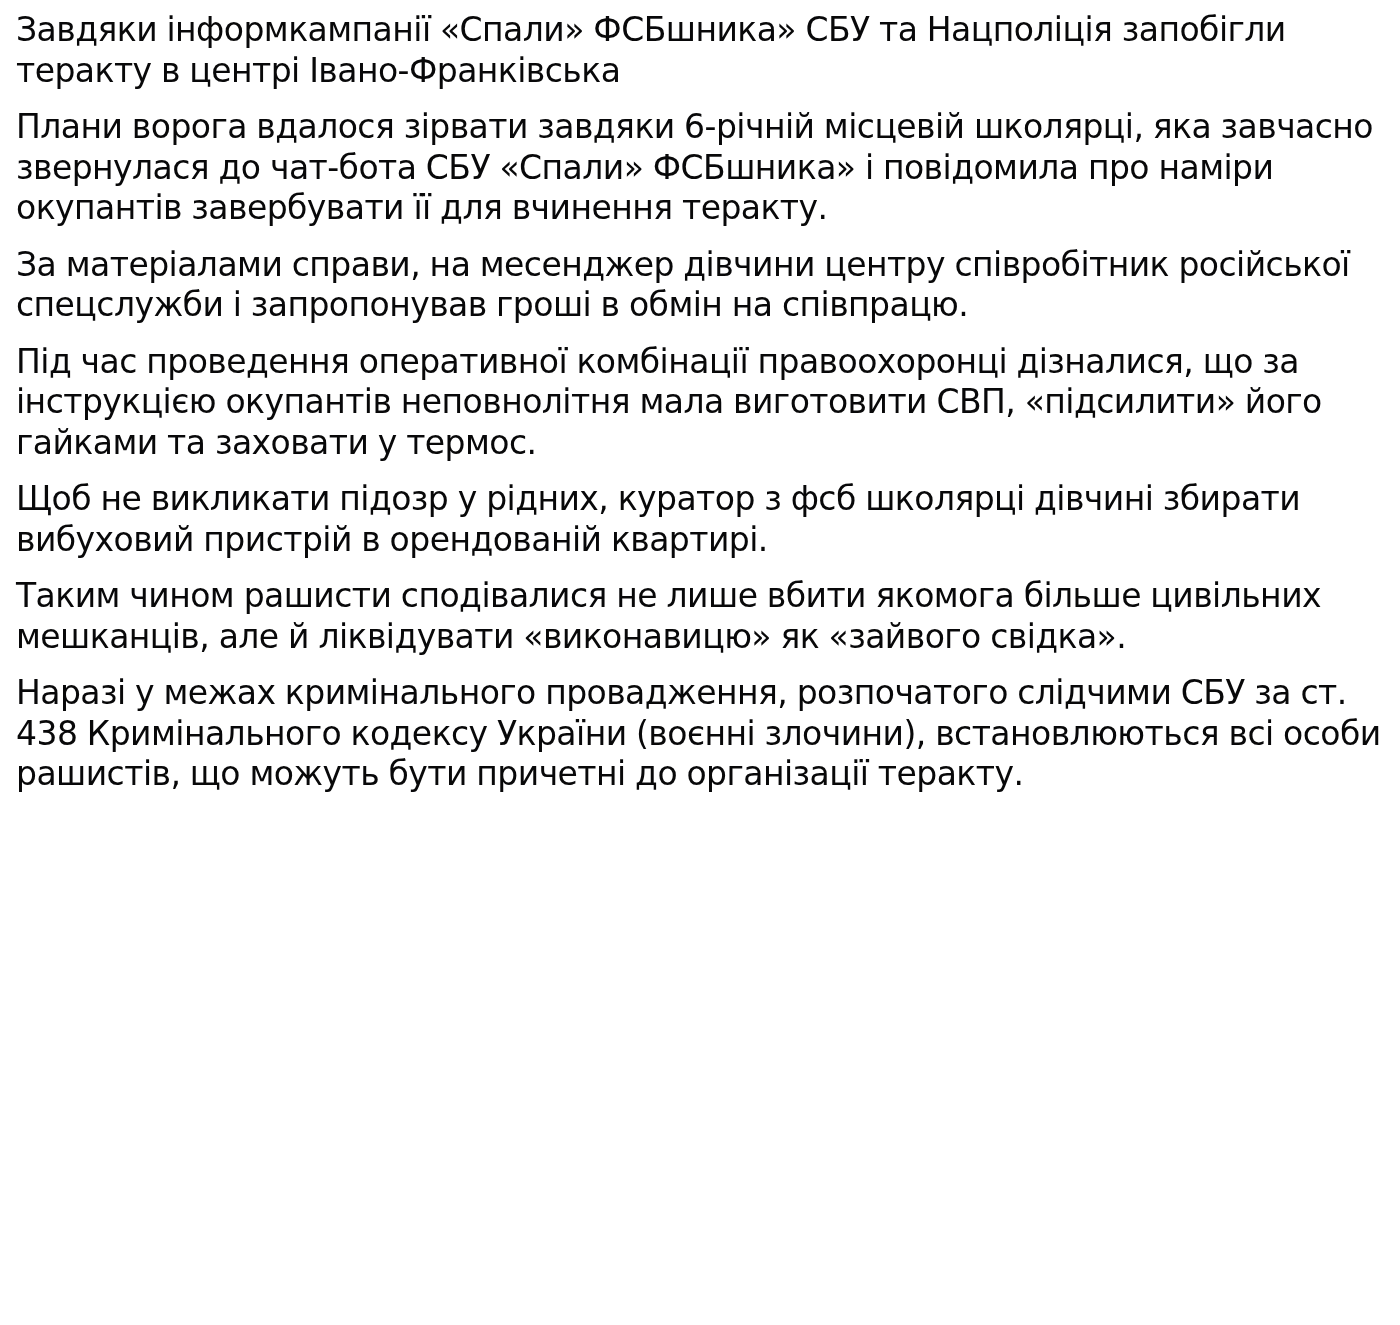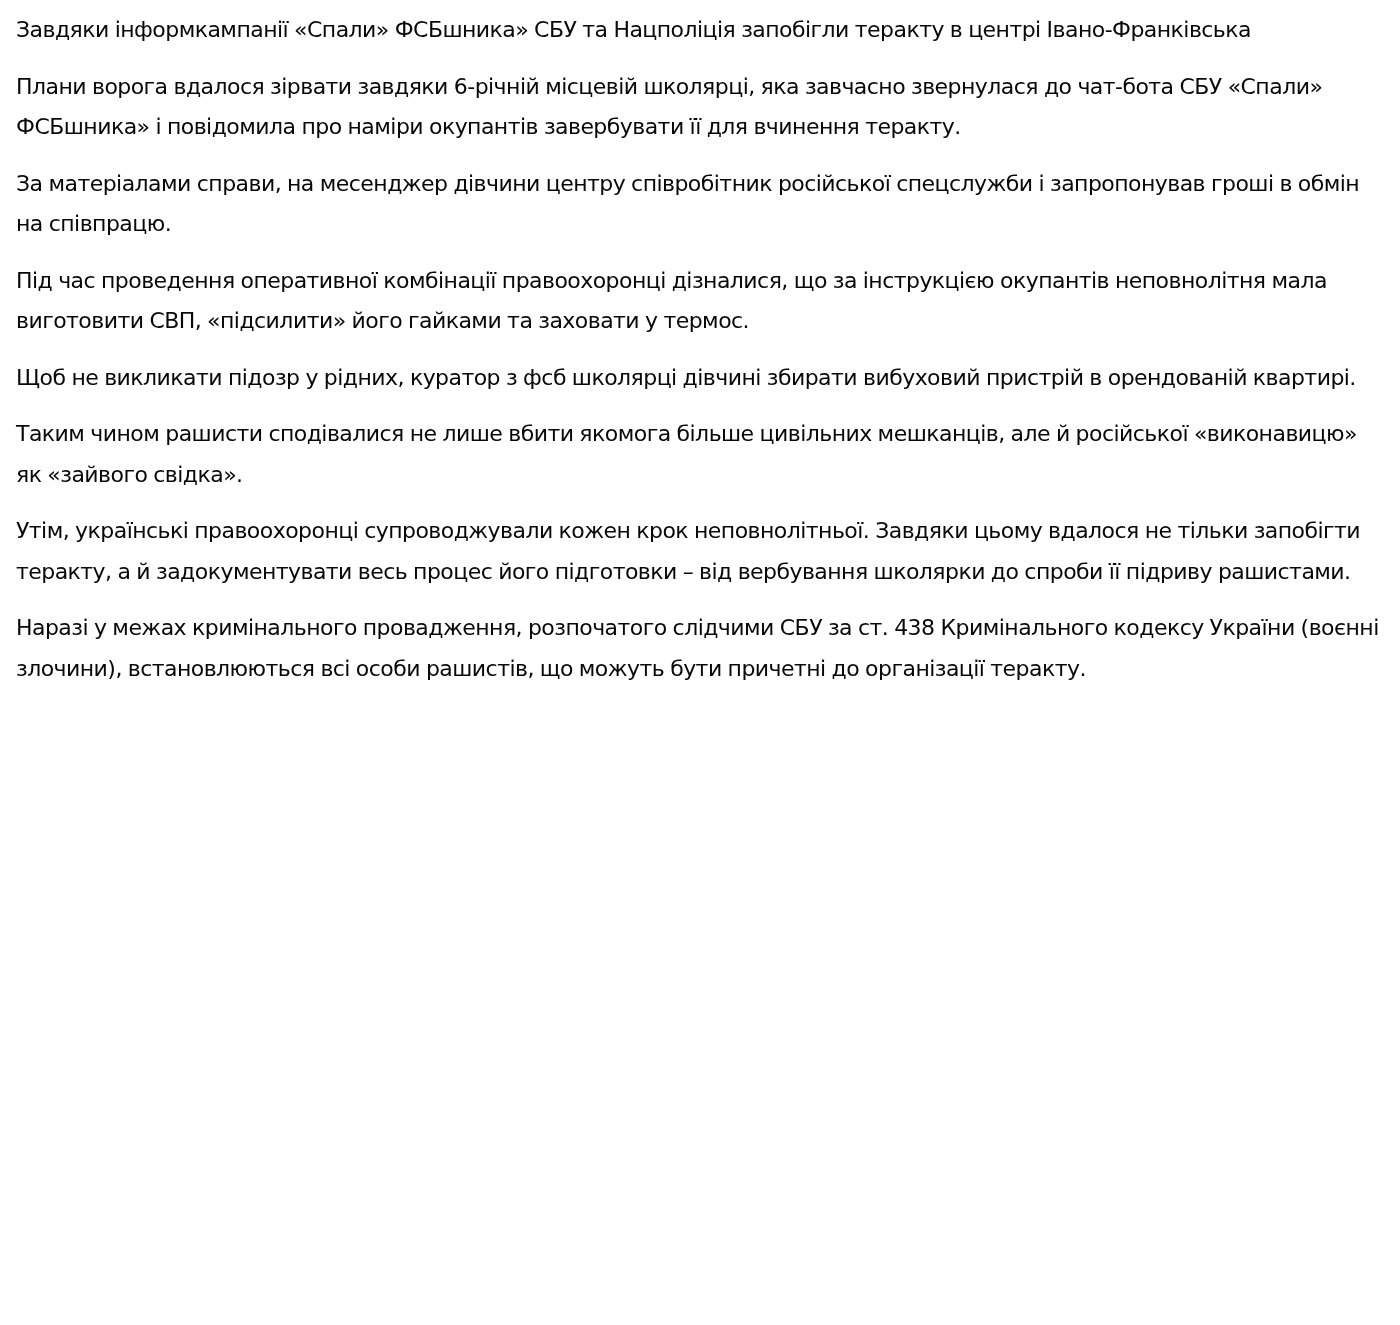--- a/index.html
+++ b/index.html
@@ -1,32 +1,31 @@
 <!DOCTYPE html>
 <html><head>
 <meta charset="utf-8">
 <style>
   html, body { margin: 0; padding: 0; background: #ffffff; }
   body { width: 1400px; height: 1325px; overflow: hidden; }
   .post {
     padding: 10px 16px 0 16px;
     color: #080809;
     font-family: "DejaVu Sans", "Liberation Sans", sans-serif;
-    font-size: 22px;
+    font-size: 33px;
     line-height: 40.5px;
     letter-spacing: -0.55px;
     word-spacing: -0.5px;
   }
   .post p { margin: 0 0 16px 0; }
 </style>
 </head>
 <body>
 
 <div class="post">
   <p>Завдяки інформкампанії «Спали» ФСБшника» СБУ та Нацполіція запобігли теракту в центрі Івано-Франківська</p>
   <p>Плани ворога вдалося зірвати завдяки 6-річній місцевій школярці, яка завчасно звернулася до чат-бота СБУ «Спали» ФСБшника» і повідомила про наміри окупантів завербувати її для вчинення теракту.</p>
   <p>За матеріалами справи, на месенджер дівчини центру співробітник російської спецслужби і запропонував гроші в обмін на співпрацю.</p>
   <p>Під час проведення оперативної комбінації правоохоронці дізналися, що за інструкцією окупантів неповнолітня мала виготовити СВП, «підсилити» його гайками та заховати у термос.</p>
   <p>Щоб не викликати підозр у рідних, куратор з фсб школярці дівчині збирати вибуховий пристрій в орендованій квартирі.</p>
-  <p>Таким чином рашисти сподівалися не лише вбити якомога більше цивільних мешканців, але й російської «виконавицю» як «зайвого свідка».</p>
-  <p>Утім, українські правоохоронці супроводжували кожен крок неповнолітньої. Завдяки цьому вдалося не тільки запобігти теракту, а й задокументувати весь процес його підготовки – від вербування школярки до спроби її підриву рашистами.</p>
+  <p>Таким чином рашисти сподівалися не лише вбити якомога більше цивільних мешканців, але й ліквідувати «виконавицю» як «зайвого свідка».</p>
   <p>Наразі у межах кримінального провадження, розпочатого слідчими СБУ за ст. 438 Кримінального кодексу України (воєнні злочини), встановлюються всі особи рашистів, що можуть бути причетні до організації теракту.</p>
 </div>
 
 </body></html>

